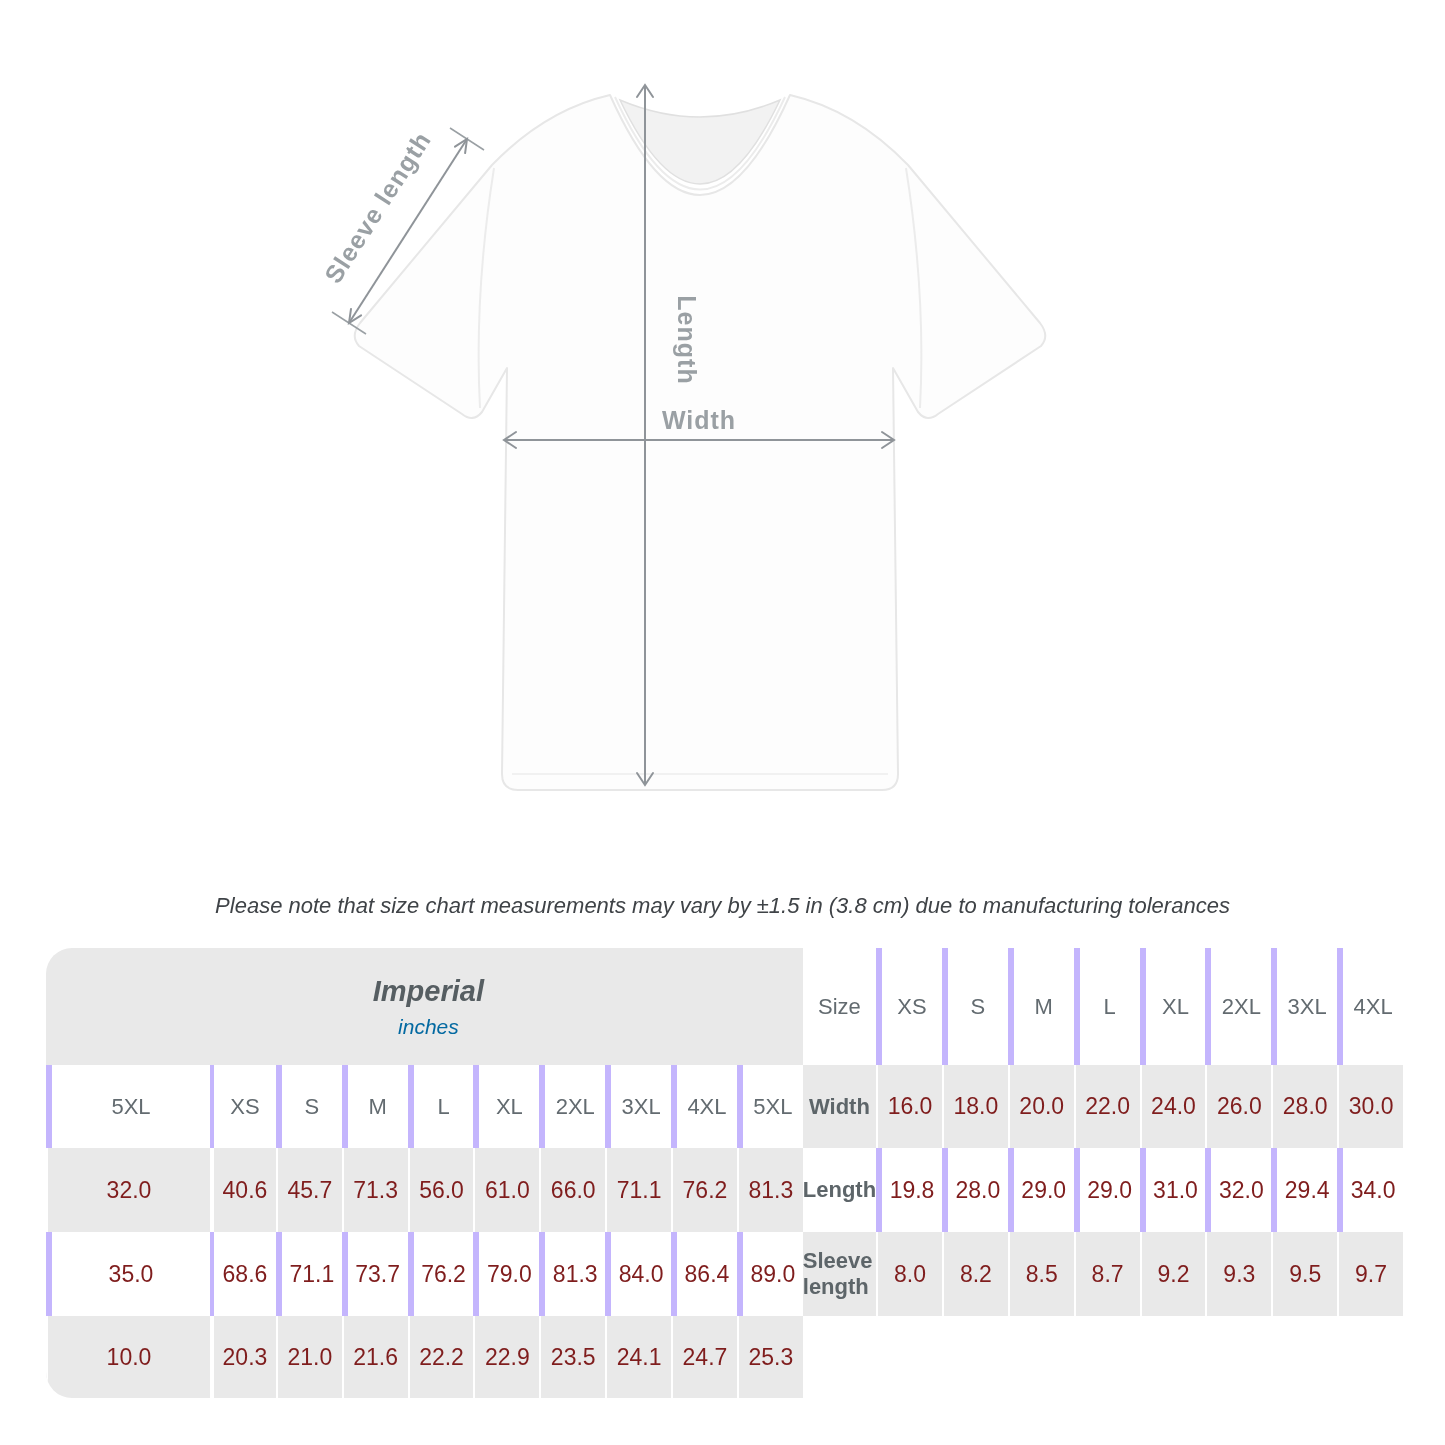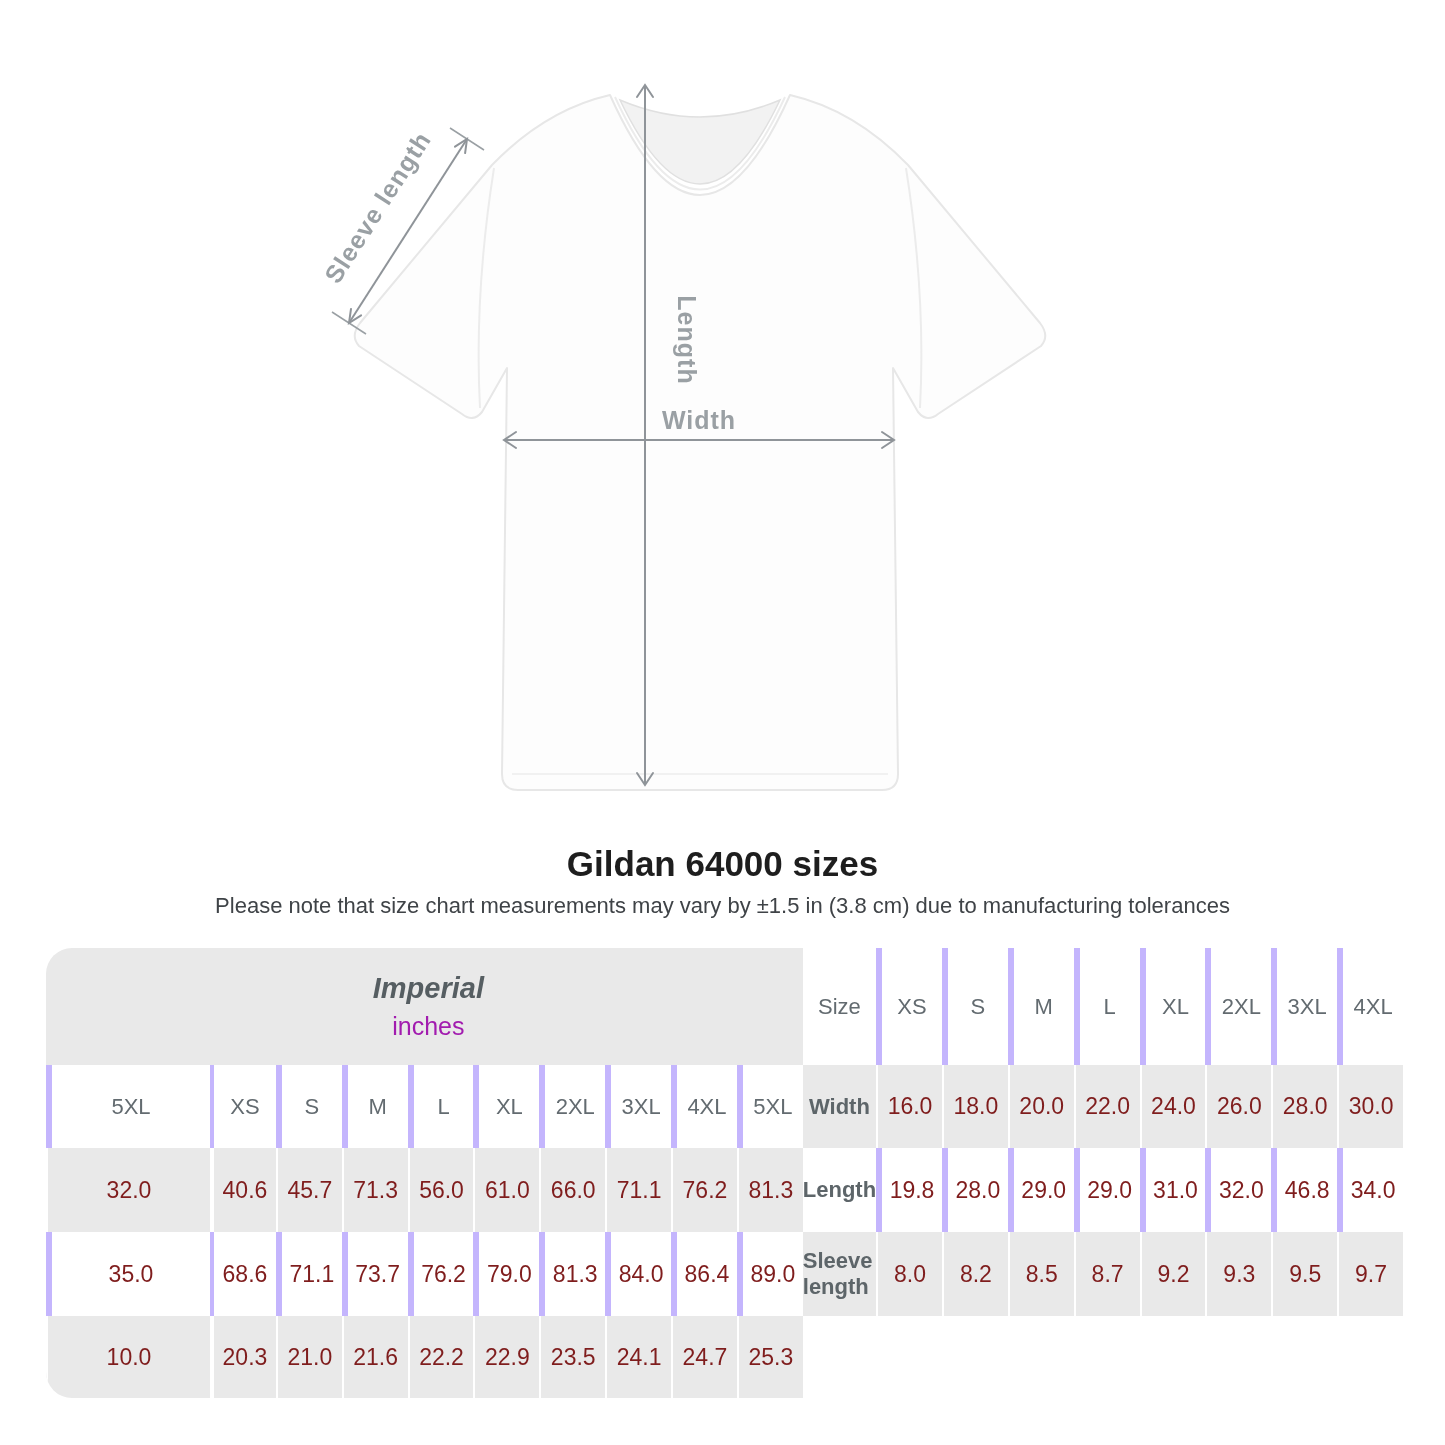--- a/index.html
+++ b/index.html
@@ -16,34 +16,34 @@
   .dim-head{stroke:#8f9499;stroke-width:2;fill:none;stroke-linecap:round;}
   .dim-tick{stroke:#9aa0a4;stroke-width:1.5;}
   .dim-label{fill:#9aa0a4;font-weight:bold;font-size:25px;letter-spacing:1px;}
   
   .page-title{
     position:absolute;top:844px;left:0;width:100%;margin:0;text-align:center;
     font-size:35px;font-weight:bold;color:#1e1e1e;
   }
   .page-subtitle{
     position:absolute;top:893px;left:0;width:100%;margin:0;text-align:center;
-    font-size:22px;color:#3f4347;
+    font-size:22px;font-style:italic;color:#3f4347;
   }
   
   .size-table{
     position:absolute;left:46px;top:948px;width:1357px;height:450px;
     display:grid;grid-template-columns:164px repeat(18, 1fr);
     grid-template-rows:117px 83px 84px 84px 82px;
     border-radius:26px;overflow:hidden;background:#ffffff;
   }
   .band{background:#e9e9e9;display:flex;flex-direction:column;align-items:center;justify-content:center;gap:7px;padding-left:8px;}
   .band-imperial{grid-column:1 / 11;}
   .band-metric{grid-column:11 / 20;}
   .band-name{font-size:29px;font-weight:bold;font-style:italic;color:#565e62;}
-  .band-unit{font-size:25px;color:#a21caf;}
+  .band-unit{font-size:21px;font-style:italic;color:#0369a1;}
   .cell{display:flex;align-items:center;justify-content:center;}
   .row-white{background:#ffffff;}
   .row-gray{background:#e9e9e9;}
   .sep-gray{border-left:6px solid #c4b5fd;text-align:right;}
   .sep-white{border-left:2px solid #ffffff;}
   .thick{border-left-width:4px;}
   .head{font-size:22px;font-weight:normal;color:#636b70;}
   .rowlabel{font-size:22px;font-weight:bold;color:#5d6569;}
   .val{font-size:23px;color:#7f1d1d;}
 </style>
@@ -100,21 +100,20 @@
     <g>
       <line class="dim-line" x1="349" y1="323" x2="467" y2="139"></line>
       <line class="dim-tick" x1="332" y1="312" x2="366" y2="334"></line>
       <line class="dim-tick" x1="450" y1="128" x2="484" y2="150"></line>
       <path class="dim-head" d="M 465.1 153.1 L 467 139 L 455 146.7"></path>
       <path class="dim-head" d="M 361.1 315.3 L 349 323 L 351 308.9"></path>
     </g>
     <text class="dim-label" transform="translate(385,212) rotate(-57.3)" text-anchor="middle">Sleeve length</text>
   </svg>
 
-  <h1 class="page-title">Gildan 64000 sizes</h1>
   <p class="page-subtitle">Please note that size chart measurements may vary by ±1.5 in (3.8 cm) due to manufacturing tolerances</p>
 
   <div class="size-table" id="size-table">
     <div class="band band-imperial">
       <div class="band-name">Imperial</div>
       <div class="band-unit">inches</div>
     </div>
 
   <div class="cell head row-white">Size</div>
       <div class="cell head row-white sep-gray">XS</div>
@@ -154,21 +153,21 @@
       <div class="cell val row-gray sep-white">71.1</div>
       <div class="cell val row-gray sep-white">76.2</div>
       <div class="cell val row-gray sep-white">81.3</div>
       <div class="cell rowlabel row-white">Length</div>
       <div class="cell val row-white sep-gray">19.8</div>
       <div class="cell val row-white sep-gray">28.0</div>
       <div class="cell val row-white sep-gray">29.0</div>
       <div class="cell val row-white sep-gray">29.0</div>
       <div class="cell val row-white sep-gray">31.0</div>
       <div class="cell val row-white sep-gray">32.0</div>
-      <div class="cell val row-white sep-gray">46.8</div>
+      <div class="cell val row-white sep-gray">29.4</div>
       <div class="cell val row-white sep-gray">34.0</div>
       <div class="cell val row-white sep-gray">35.0</div>
       <div class="cell val row-white sep-gray thick">68.6</div>
       <div class="cell val row-white sep-gray">71.1</div>
       <div class="cell val row-white sep-gray">73.7</div>
       <div class="cell val row-white sep-gray">76.2</div>
       <div class="cell val row-white sep-gray">79.0</div>
       <div class="cell val row-white sep-gray">81.3</div>
       <div class="cell val row-white sep-gray">84.0</div>
       <div class="cell val row-white sep-gray">86.4</div>

